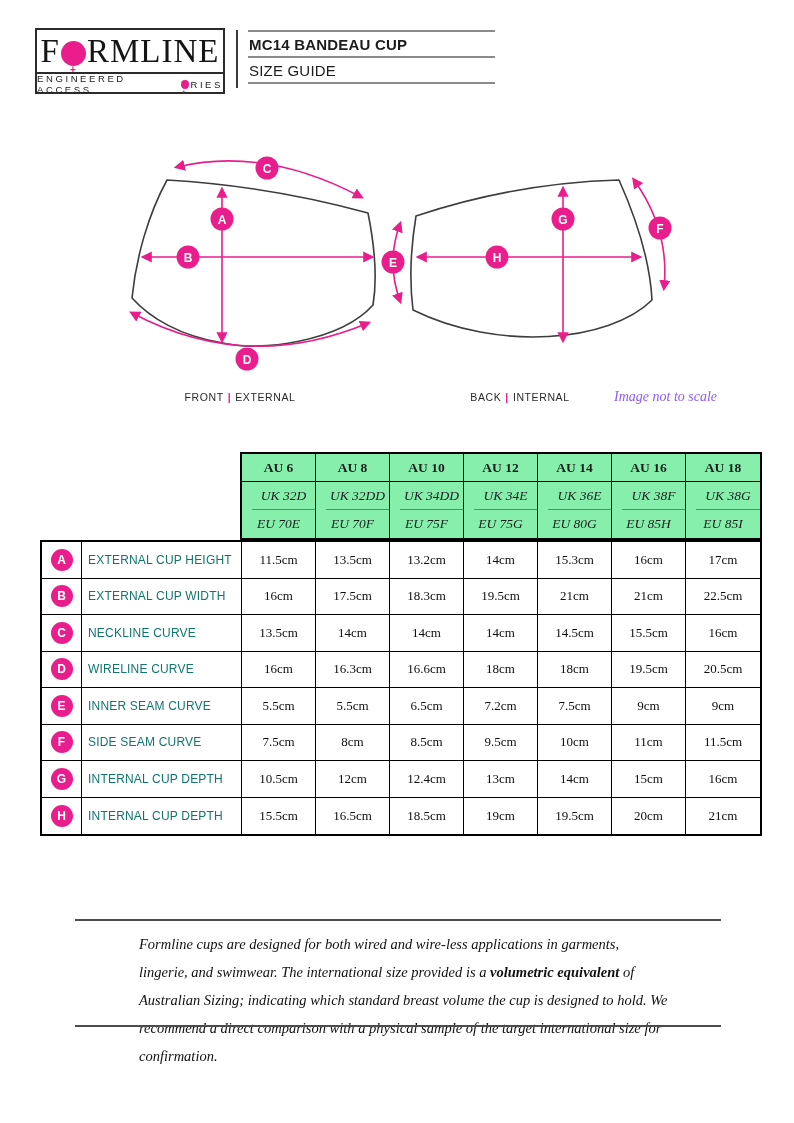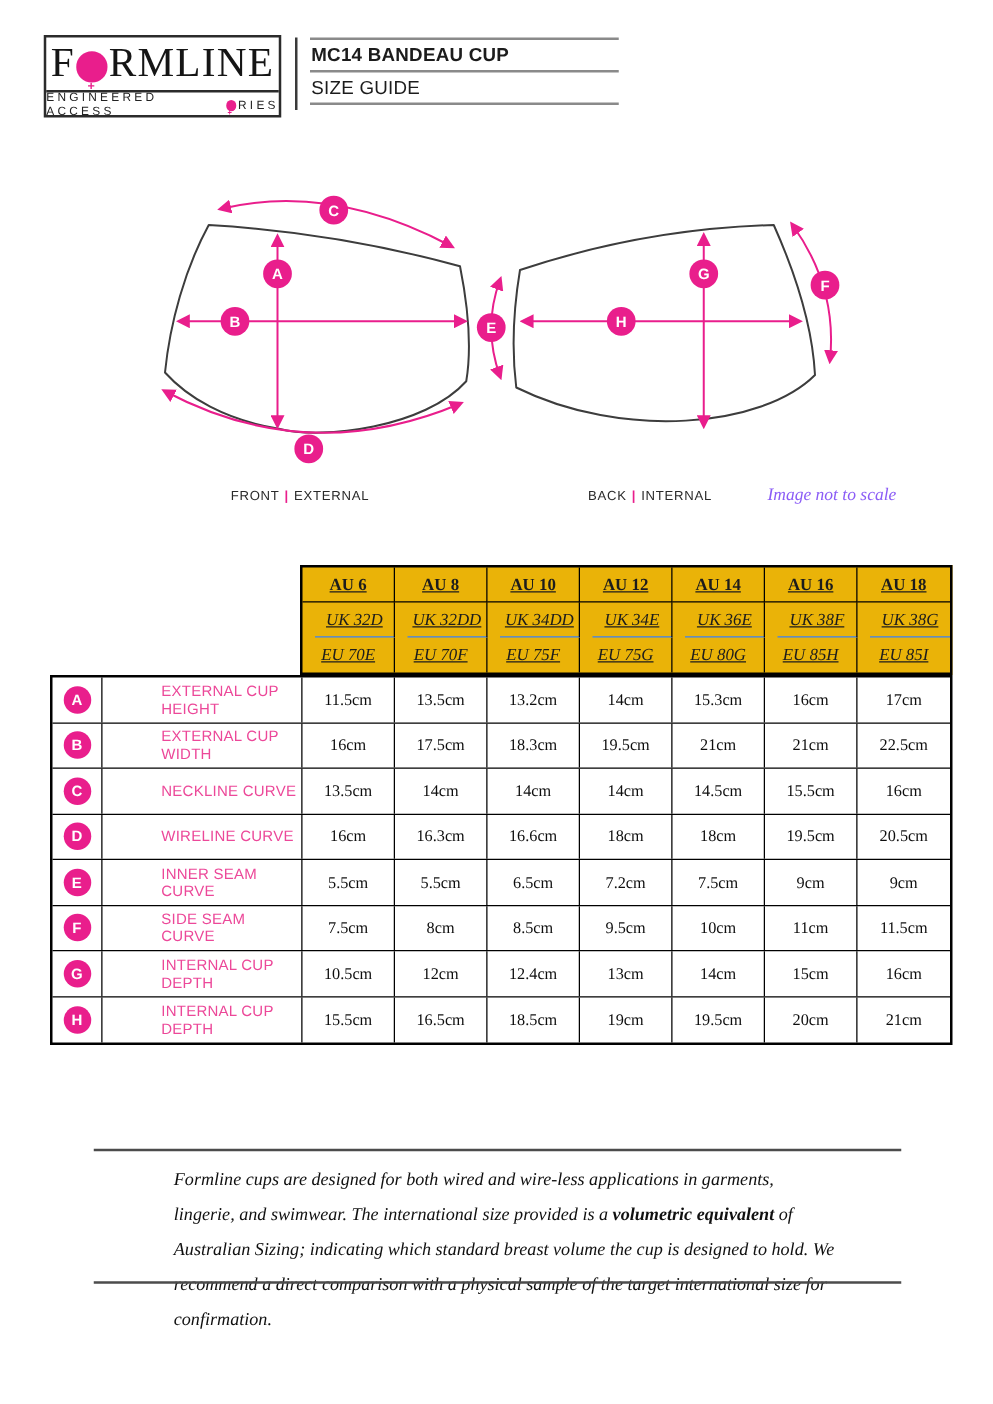--- a/index.html
+++ b/index.html
@@ -44,37 +44,37 @@
   .diagram-caption{ position:absolute; top:391px; font-size:10.5px; letter-spacing:0.6px;
             color:#2a2a2a; transform:translateX(-50%); white-space:nowrap; }
   .diagram-caption .sep{ color:var(--pink); margin:0 4px; font-weight:bold; }
   .scale-note{ position:absolute; top:389px; left:614px; font-family:"Liberation Serif",serif;
             font-style:italic; font-size:14px; color:#8b5cf6; white-space:nowrap; }
 
   
   .table-area{ position:absolute; left:40px; top:452px; width:722px; height:384px; }
   .thead-grid{ position:absolute; left:200px; top:0; width:522px; height:88px;
                display:grid; grid-template-columns:repeat(7,1fr); grid-template-rows:repeat(3,1fr);
-               border:2px solid #000; background:#eab308;text-decoration:underline; }
+               border:2px solid #000; background:#86efac; }
   .hcell{ display:flex; align-items:center; justify-content:center;
           font-family:"Liberation Serif",serif; font-size:13.5px; border-right:1px solid #000; }
   .hcell:nth-child(7n){ border-right:none; }
   .hcell.r0{ font-weight:bold; border-bottom:1px solid #000; }
   .hcell.r1{ font-style:italic; border-bottom:1px solid #3b82f6;margin-left:10px; }
   .hcell.r2{ font-style:italic; }
 
   .tbody-grid{ position:absolute; left:0; top:88px; width:722px; border:2px solid #000; background:#fff; }
   .trow{ display:grid; grid-template-columns:40px 160px repeat(7,74px); height:36.5px;
          border-bottom:1px solid #000; }
   .trow:last-child{ border-bottom:none; }
   .cell{ display:flex; align-items:center; justify-content:center; border-right:1px solid #000; }
   .cell:last-child{ border-right:none; }
   .cell.lettercell{ justify-content:center; }
   .cell.labelcell{ justify-content:flex-start; padding-left:6px;
-         font-size:12px; letter-spacing:0.2px; color:#ec4899;margin-left:41px; }
+         font-size:12px; letter-spacing:0.2px; color:#0f766e; }
   .cell.valuecell{ font-family:"Liberation Serif",serif; font-size:13px; color:#0e0e0e; }
   .letter-badge{ width:22px; height:22px; border-radius:50%; background:var(--pink); color:#fff;
          display:flex; align-items:center; justify-content:center; font-size:12px; font-weight:bold; }
 
   
   .footer-rule{ position:absolute; left:75px; width:646px; height:2px; background:#4c4c4c; }
   .footer-rule.top{ top:919px; } .footer-rule.bottom{ top:1025px; }
   .note{ position:absolute; left:139px; top:930px; width:532px;
          font-family:"Liberation Serif",serif; font-style:italic; font-size:14.5px;
          line-height:28px; color:#101010; }

